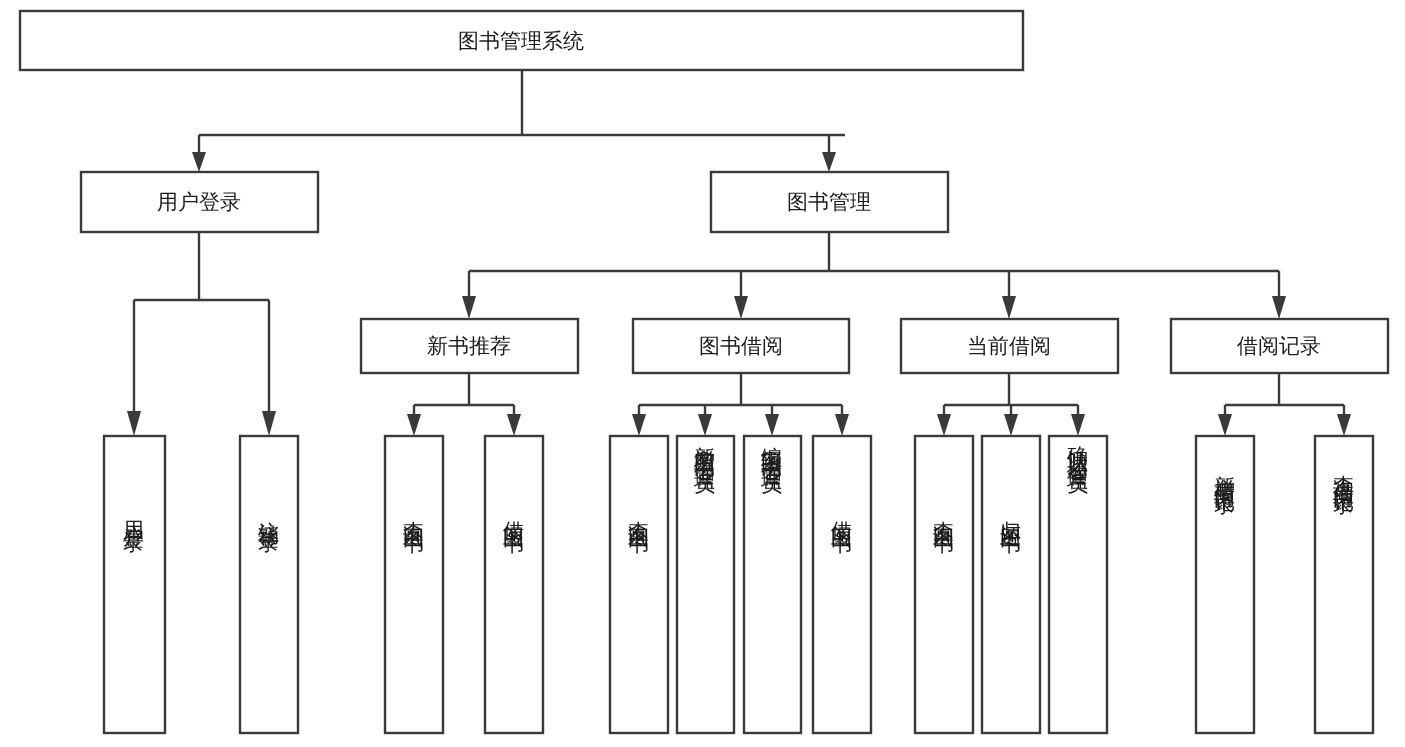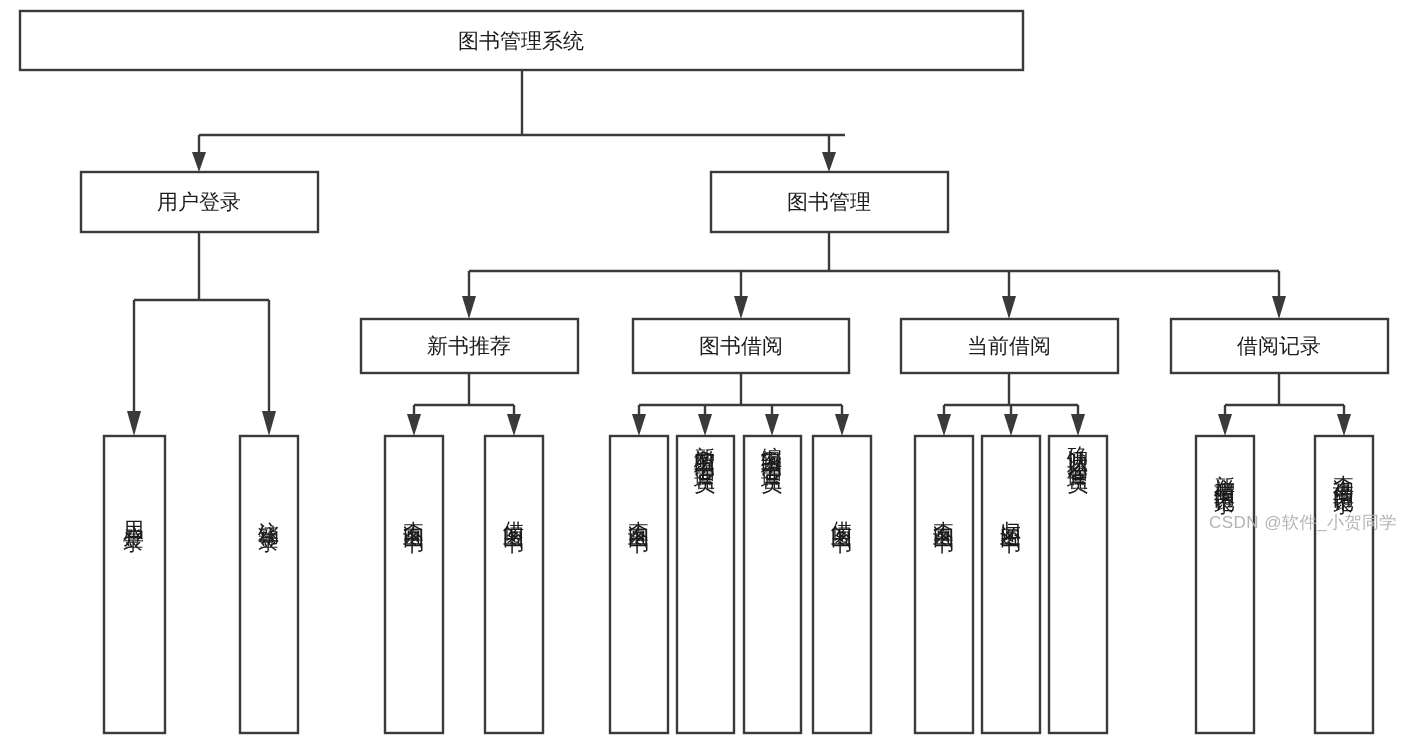--- a/index.html
+++ b/index.html
@@ -226,15 +226,14 @@
       <text class="node-label-v" x="1225" y="470" writing-mode="tb" glyph-orientation-vertical="0" letter-spacing="4">新增借阅记录</text>
     </g>
 
     <g>
       <rect class="node-rect" x="1315" y="436" width="58" height="297"></rect>
       <text class="node-label-v" x="1344" y="470" writing-mode="tb" glyph-orientation-vertical="0" letter-spacing="4">查询借阅记录</text>
     </g>
 
   </svg>
 
-  <div class="watermark-text">CSDN @软件_小贺同学</div>
 
 </div>
 
 </body></html>

